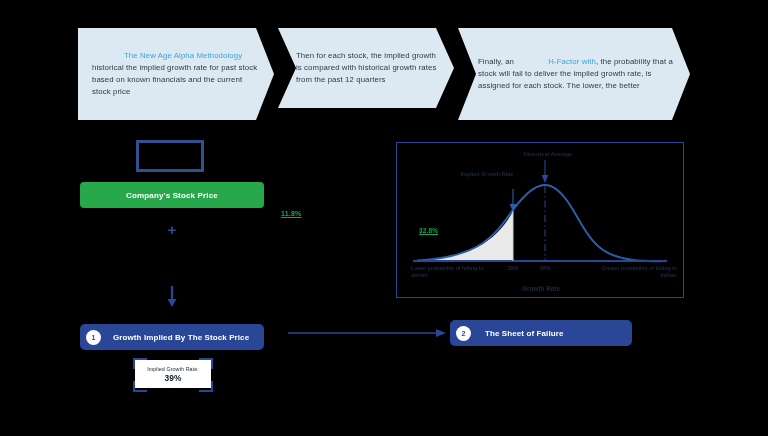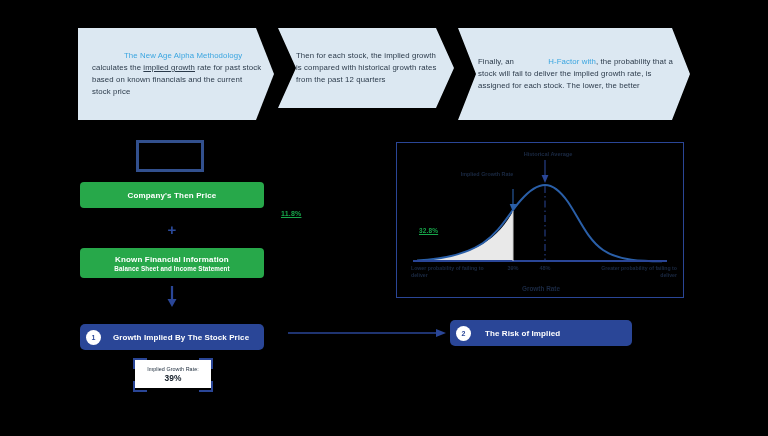--- a/index.html
+++ b/index.html
@@ -24,21 +24,21 @@
     font-size:7.8px;line-height:12.2px;
     letter-spacing:.1px;
   }
   .chev-1{left:78px;top:28px;width:196px;height:92px;padding:0 12px 0 14px;
     clip-path:polygon(0 0, calc(100% - 18px) 0, 100% 50%, calc(100% - 18px) 100%, 0 100%);}
   .chev-2{left:278px;top:28px;width:176px;height:80px;padding:0 12px 0 18px;
     clip-path:polygon(0 0, calc(100% - 18px) 0, 100% 50%, calc(100% - 18px) 100%, 0 100%, 18px 50%);}
   .chev-3{left:458px;top:28px;width:232px;height:92px;padding:0 14px 0 20px;
     clip-path:polygon(0 0, calc(100% - 18px) 0, 100% 50%, calc(100% - 18px) 100%, 0 100%, 18px 50%);}
   .hl{color:#3aa5e0;margin-left:32px;}
-  .ul{text-decoration:underline;}
+  .ul{}
 
   
   .empty-box{
     position:absolute;left:136px;top:140px;width:68px;height:32px;
     border:3px solid #32508e;background:#000;box-sizing:border-box;
   }
   .gbox{
     position:absolute;left:80px;width:184px;
     background:#27a84a;border-radius:4px;
     color:#ffffff;text-align:center;
@@ -117,46 +117,42 @@
   
   .connector{position:absolute;left:288px;top:322px;width:160px;height:22px;}
 </style>
 </head>
 <body>
 
 <div class="stage">
 
   <div class="chev chev-1">
     <div class="txt">
-      <span class="hl">The New Age Alpha Methodology</span><span> calculates the </span><span class="ul">implied growth</span><span> rate for past stock based on known financials and the current stock price</span>
+      <span class="hl">The New Age Alpha Methodology</span><span> historical the </span><span class="ul">implied growth</span><span> rate for past stock based on known financials and the current stock price</span>
     </div>
   </div>
 
   <div class="chev chev-2">
     <div class="txt">Then for each stock, the implied growth is compared with historical growth rates from the past 12 quarters</div>
   </div>
 
   <div class="chev chev-3">
     <div class="txt">
       <span>Finally, an </span><span class="hl">H-Factor with</span><span>, the probability that a stock will fail to deliver the implied growth rate, is assigned for each stock. The lower, the better</span>
     </div>
   </div>
 
   <div class="empty-box"></div>
 
   <div class="gbox gbox-1">
-    <div class="g-main">Company's Then Price</div>
+    <div class="g-main">Company's Stock Price</div>
   </div>
 
   <div class="plus">+</div>
 
-  <div class="gbox gbox-2">
-    <div class="g-main">Known Financial Information</div>
-    <div class="g-sub">Balance Sheet and Income Statement</div>
-  </div>
 
   <div class="downarrow">
     <svg width="184" height="22" viewBox="0 0 184 22">
       <line x1="92" y1="0" x2="92" y2="15" stroke="#2a4697" stroke-width="2.2"></line>
       <polygon points="92,21 87.5,13 96.5,13" fill="#2a4697"></polygon>
     </svg>
   </div>
 
   <div class="nbox nbox-1">
     <div class="num">1</div>
@@ -176,21 +172,21 @@
 
   <div class="connector">
     <svg width="160" height="22" viewBox="0 0 160 22">
       <line x1="0" y1="11" x2="150" y2="11" stroke="#2a4697" stroke-width="1.3"></line>
       <polygon points="158,11 148,7 148,15" fill="#2a4697"></polygon>
     </svg>
   </div>
 
   <div class="nbox nbox-2">
     <div class="num">2</div>
-    <div class="nlabel">The Risk of Implied</div>
+    <div class="nlabel">The Sheet of Failure</div>
   </div>
 
   <div class="chart">
     <svg width="285" height="153" viewBox="0 0 285 153">
 
       <path d="M 20 118 L 20 117.6 C 40 116.5 62 113 80 104 C 98 95 110 80 116 68 L 116 118 Z" fill="#e9e9e9"></path>
 
       <path d="M 20 117.6 C 45 116.2 68 112 86 100 C 104 88 112 70 124 57
                C 132 48 140 42 148 42 C 156 42 164 49 171 59
                C 182 75 190 96 206 107 C 222 118 246 118.2 265 118.2" fill="none" stroke="#2a5fa8" stroke-width="2"></path>

